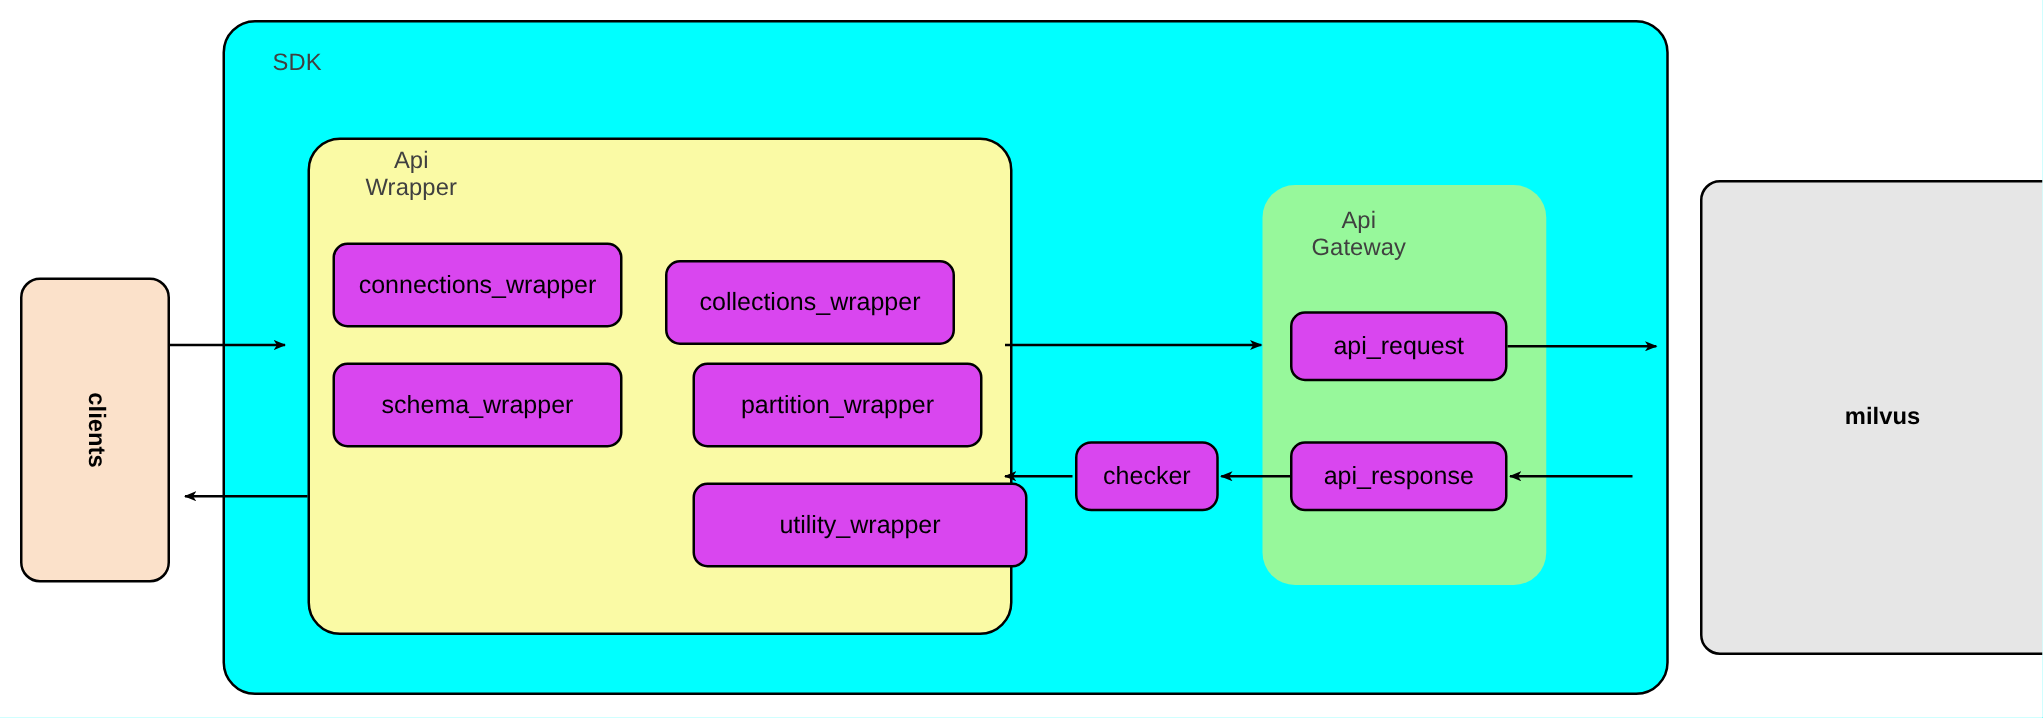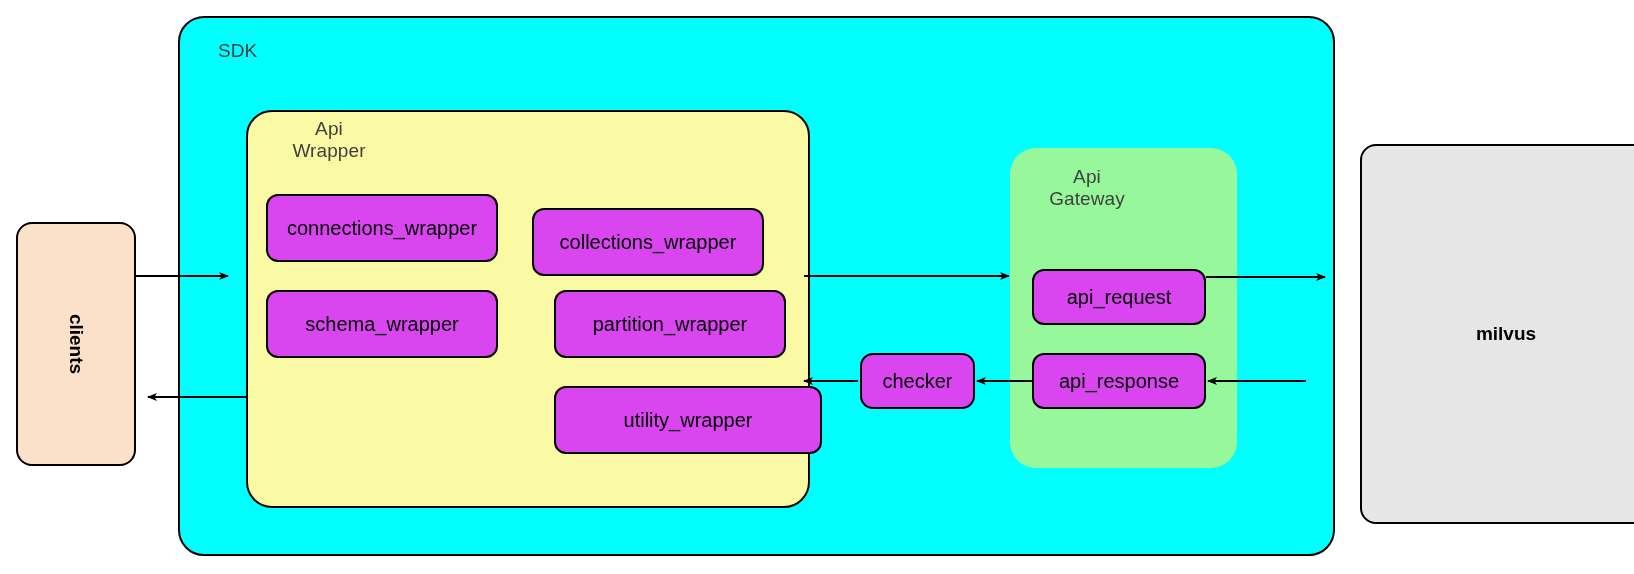--- a/index.html
+++ b/index.html
@@ -138,21 +138,21 @@
 
   <div class="box leaf-box" style="left:860px; top:353px; width:115px; height:56px;border-radius:13px;">
     <span class="leaf-label">checker</span>
   </div>
 
   <div class="box gateway-box" style="left:1010px; top:148px; width:227px; height:320px;"></div>
 
   <div class="group-label" style="left:1012px; top:166px; width:150px; text-align:center;">Api
 Gateway</div>
 
-  <div class="box leaf-box" style="left:1032px; top:249px; width:174px; height:56px;margin-top:20px;">
+  <div class="box leaf-box" style="left:1032px; top:249px; width:174px; height:56px;">
     <span class="leaf-label">api_request</span>
   </div>
 
   <div class="box leaf-box" style="left:1032px; top:353px; width:174px; height:56px;">
     <span class="leaf-label">api_response</span>
   </div>
 
   <div class="box clients-box center-content" style="left:16px; top:222px; width:120px; height:244px;">
     <span class="node-label-bold rotated-label">clients</span>
   </div>

